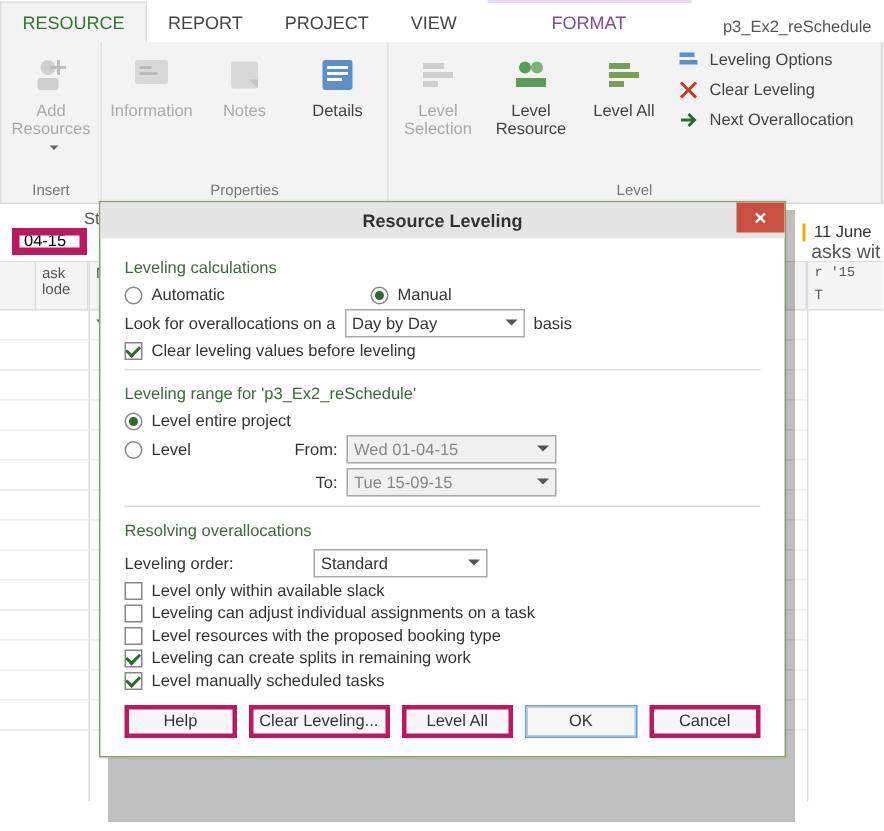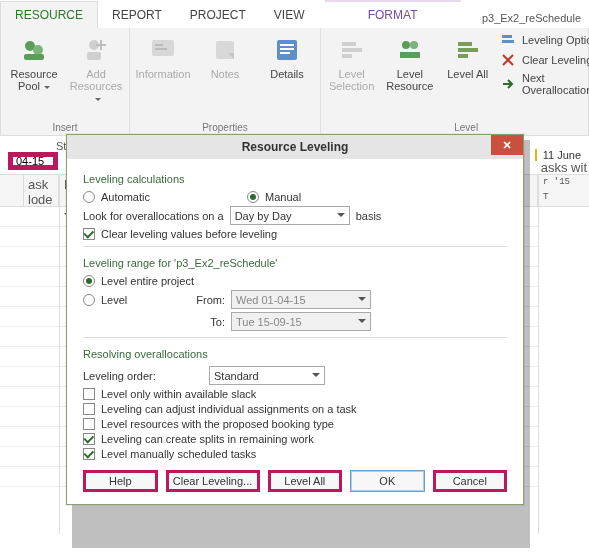--- a/index.html
+++ b/index.html
@@ -28,21 +28,21 @@
 
   .dropdown-caret::after { content:""; display:inline-block; border:3px solid transparent; border-top-color:#666; margin-left:4px; transform:translateY(2px);}
 
   .subbar { display:flex; gap:10px; padding:4px 8px; align-items:center; background:#fff; font-size:11px;}
   .subbar input { width:50px; height:18px; font-size:11px; border:5px solid #be185d; padding:1px 3px;}
   .subbar .lbl { color:#555;margin-left:48px;}
 
   .grid-area { display:flex; height:360px; border-top:1px solid #ddd;}
   .grid-left { width:60px; border-right:1px solid #ddd; }
   .col-head { display:flex; border-bottom:1px solid #ddd; background:#f5f5f5; height:32px;}
-  .ch { padding:2px 4px; font-size:13px; color:#555; border-right:1px solid #ddd;}
+  .ch { padding:2px 4px; font-size:10px; color:#555; border-right:1px solid #ddd;}
   .grid-rows .grow { height:20px; border-bottom:1px solid #eee;}
   .grow-cell { padding:0 4px; font-size:10px; color:#333; display:flex; align-items:center; height:100%;}
   .tri { display:inline-block; width:0;height:0;border:4px solid transparent;border-top-color:#666;margin-right:2px;}
   .grid-center { flex:1; border-right:1px solid #ddd;}
   .grid-right { width:50px;}
 
   
   .overlay-shadow { position:absolute; left:72px; top:140px; width:458px; height:408px; background:rgba(0,0,0,0.25); }
   .dialog { position:absolute; left:66px; top:134px; width:458px; background:#fff; border:1px solid #8ba06f; font-size:11px; box-shadow: 0 0 0 1px rgba(0,0,0,0.05);}
   .dlg-title { display:flex; align-items:center; justify-content:center; height:24px; background:#e5e5e5; position:relative; color:#333; font-size:12px;font-weight:bold;}
@@ -79,30 +79,20 @@
     <div class="ctx-title">GANTT CHART TOOLS</div>
     <div class="ctx-tab">FORMAT</div>
   </div>
   <div class="spacer"></div>
   <div class="project-name">p3_Ex2_reSchedule</div>
 </div>
 
 <div class="ribbon-body">
   <div class="ribbon-grp">
     <div class="ribbon-row">
-      <div class="big-btn">
-        <div class="ico">
-          <svg width="28" height="28">
-              <circle cx="10" cy="10" r="5" fill="#5a9e5a"></circle>
-              <circle cx="18" cy="14" r="5" fill="#7ab57a"></circle>
-              <rect x="4" y="18" width="20" height="6" rx="2" fill="#5a9e5a"></rect>
-            </svg>
-        </div>
-        <div class="lbl dropdown-caret">Resource Pool</div>
-      </div>
       <div class="big-btn disabled">
         <div class="ico">
           <svg width="28" height="28">
               <circle cx="12" cy="9" r="5" fill="#cfcfcf"></circle>
               <rect x="5" y="16" width="14" height="8" rx="2" fill="#cfcfcf"></rect>
               <rect x="18" y="4" width="2" height="10" fill="#bdbdbd"></rect>
               <rect x="14" y="8" width="10" height="2" fill="#bdbdbd"></rect>
             </svg>
         </div>
         <div class="lbl dropdown-caret">Add Resources</div>

